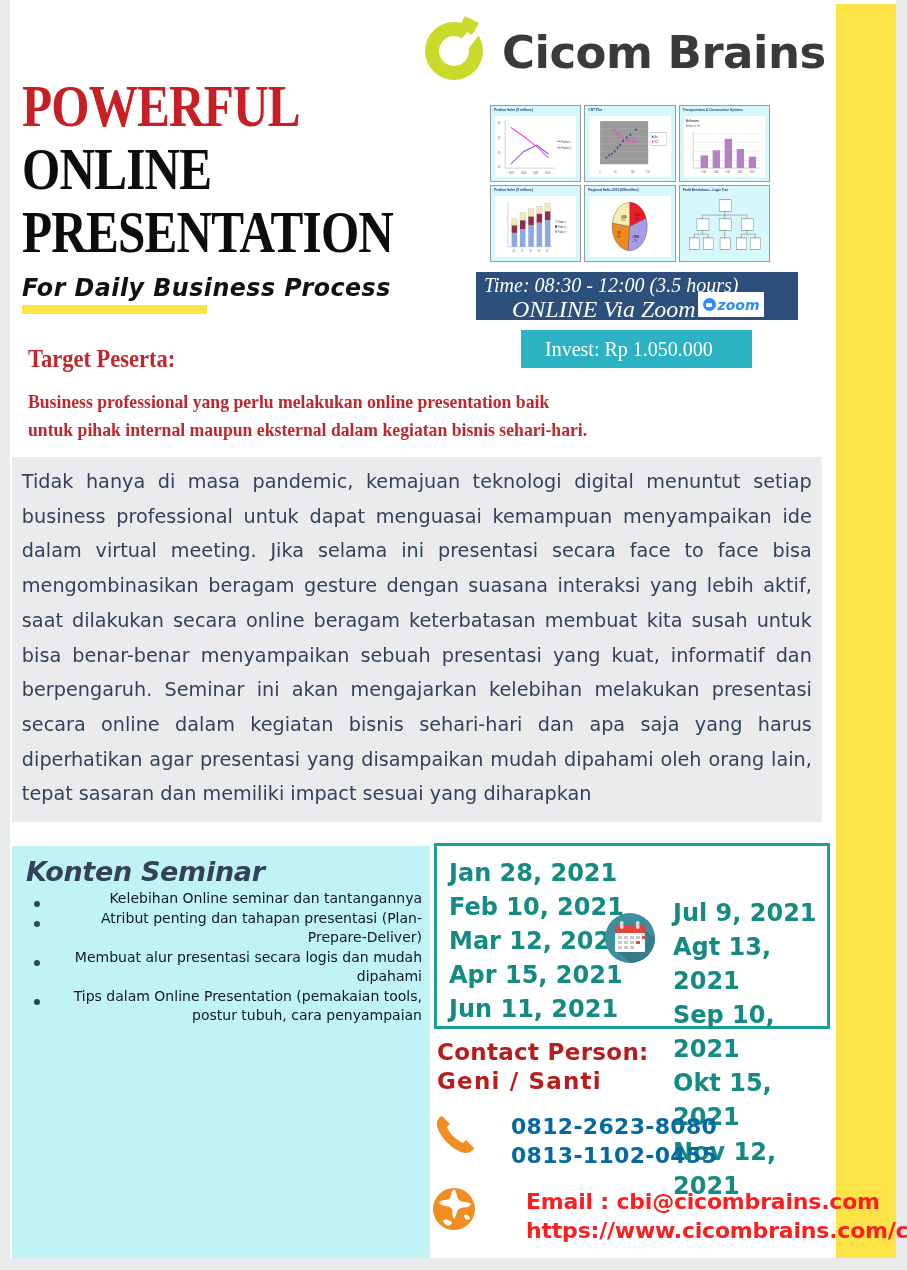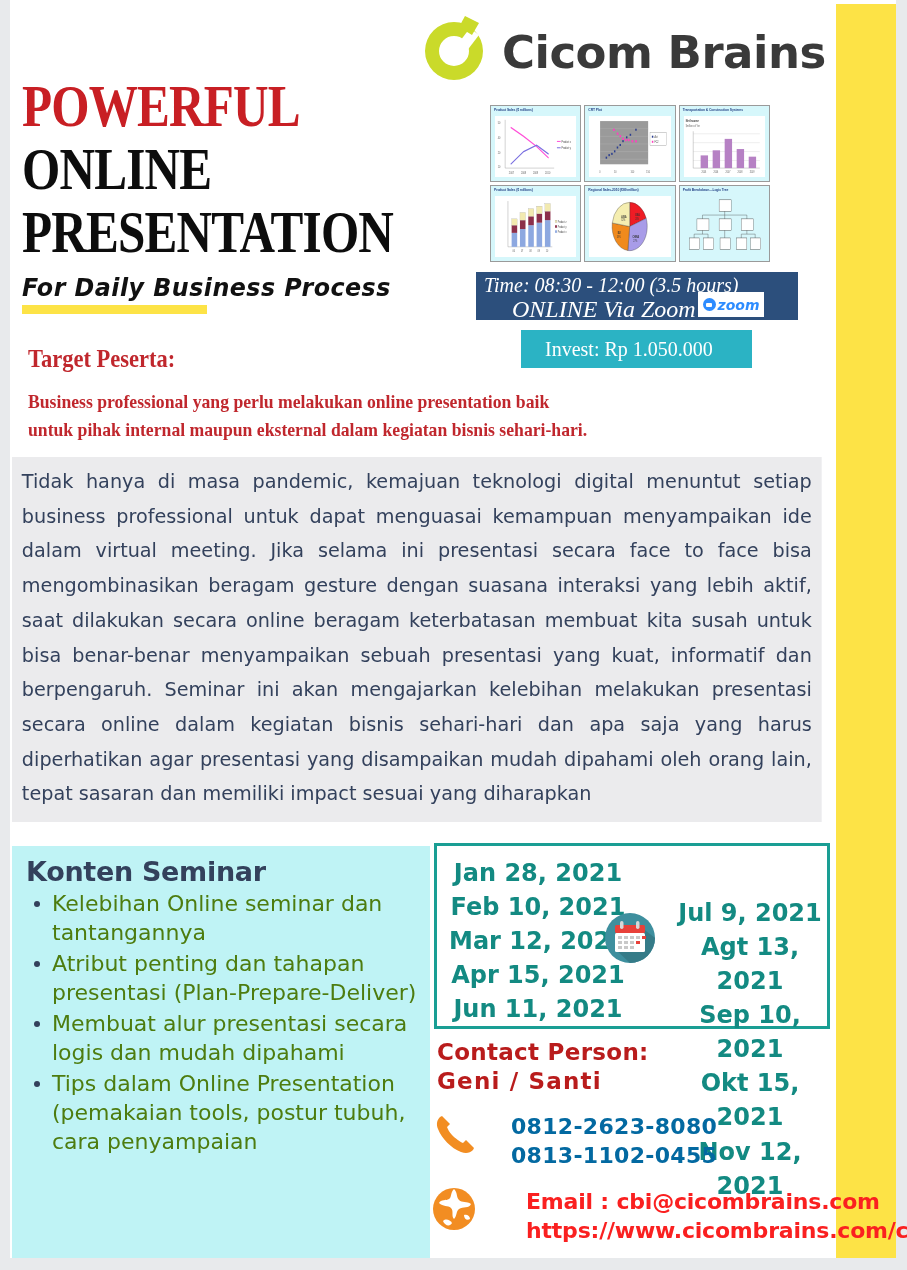--- a/index.html
+++ b/index.html
@@ -131,44 +131,45 @@
 
   
   .konten{
     position:absolute;left:12px;top:846px;width:418px;height:412px;
     background:#bff3f5;
     padding:10px 8px 0 14px;box-sizing:border-box;
   }
   .konten h2{
     margin:0 0 2px 0;
     font-family:"DejaVu Sans",sans-serif;
-    font-size:27px;font-weight:bold;color:#33415c;letter-spacing:-0.3px;
+    font-size:27px;font-weight:bold;color:#33415c;letter-spacing:-0.3px;font-style:italic;
   }
   .konten ul{margin:0;padding-left:26px;list-style:none;}
   .konten li{
     position:relative;
     font-family:"DejaVu Sans",sans-serif;
-    font-size:22px;line-height:1.32;color:#4d7c0f;
+    font-size:14px;line-height:1.32;color:#0f172a;
     margin-bottom:2px;
+    text-align:right;
   }
   .konten li:before{
     content:"";position:absolute;left:-18px;top:12px;
     width:6px;height:6px;border-radius:50%;background:#33415c;
   }
 
   
   .dates{
     position:absolute;left:434px;top:843px;width:396px;height:186px;
     border:3px solid #1a9e94;background:#ffffff;
     box-sizing:border-box;
   }
   .dates-col{
     position:absolute;top:10px;
     font-family:"DejaVu Sans",sans-serif;
-    font-weight:bold;font-size:24px;line-height:1.42;color:#138a82;text-align:center;
+    font-weight:bold;font-size:24px;line-height:1.42;color:#138a82;
   }
   .dates-col.left{left:12px;}
   .dates-col.right{left:236px;margin-top:40px;}
   .cal-icon{position:absolute;left:164px;top:63px;width:58px;height:58px;}
 
   
   .contact-head{
     position:absolute;left:437px;top:1038px;
     font-family:"DejaVu Sans",sans-serif;
     font-weight:bold;font-size:23px;line-height:1.28;color:#b91c1c;

